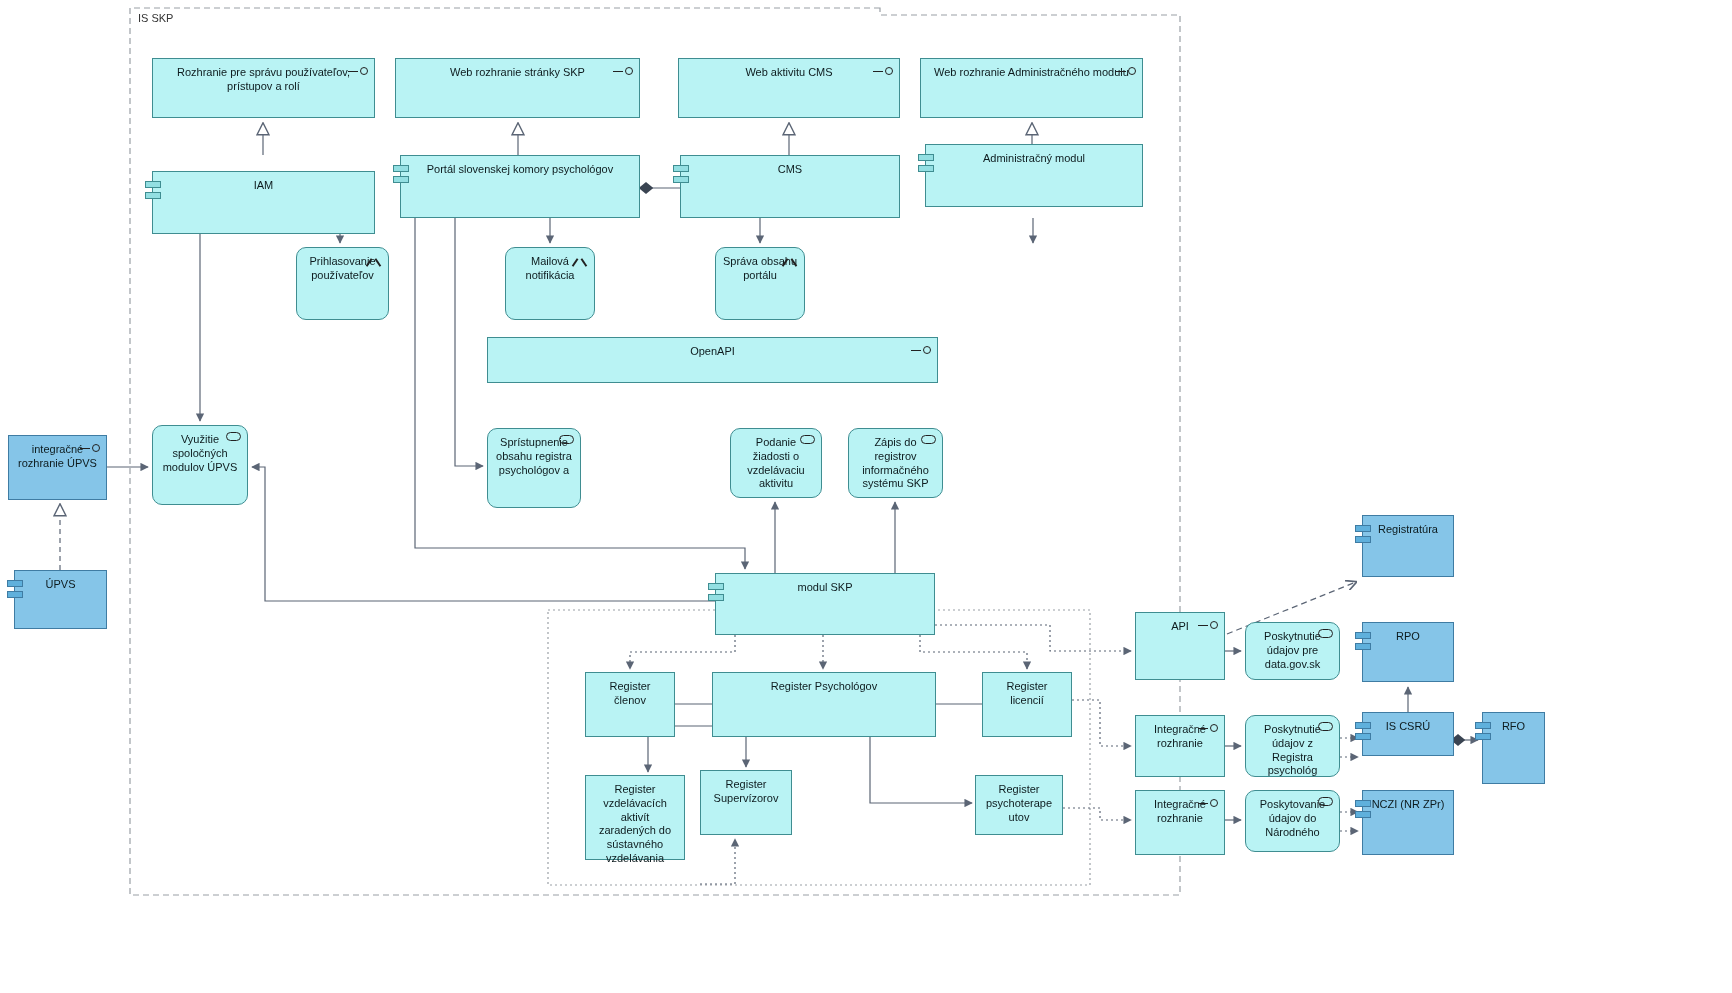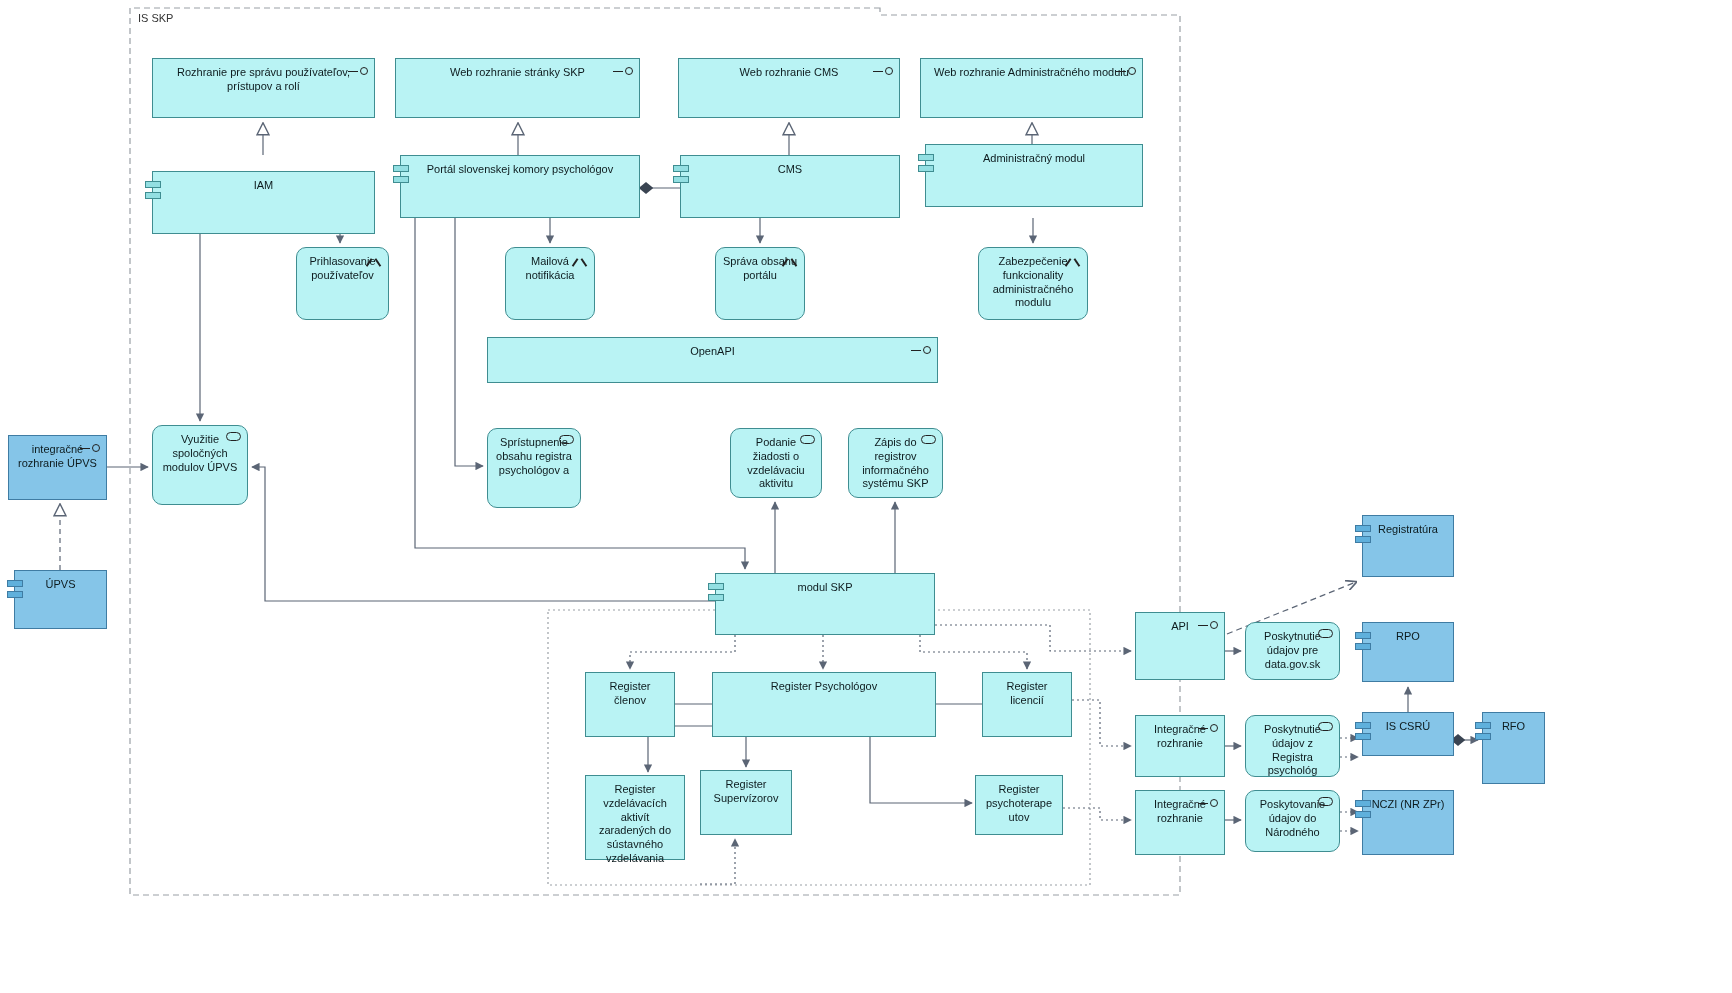--- a/index.html
+++ b/index.html
@@ -98,21 +98,21 @@
   <div class="node" style="left:152px;top:58px;width:223px;height:60px">
     <span class="ic-if"></span>
     <span class="lbl">Rozhranie pre správu používateľov, prístupov a rolí</span>
   </div>
   <div class="node" style="left:395px;top:58px;width:245px;height:60px">
     <span class="ic-if"></span>
     <span class="lbl">Web rozhranie stránky SKP</span>
   </div>
   <div class="node" style="left:678px;top:58px;width:222px;height:60px">
     <span class="ic-if"></span>
-    <span class="lbl">Web rozhranie CMS</span>
+    <span class="lbl">Web aktivitu CMS</span>
   </div>
   <div class="node" style="left:920px;top:58px;width:223px;height:60px">
     <span class="ic-if"></span>
     <span class="lbl">Web rozhranie Administračného modulu</span>
   </div>
 
   <div class="node" style="left:152px;top:171px;width:223px;height:63px">
     <span class="tabs">
         <i></i>
         <i></i>
@@ -146,24 +146,20 @@
     <span class="lbl">Prihlasovanie používateľov</span>
   </div>
   <div class="node round" style="left:505px;top:247px;width:90px;height:73px">
     <span class="ic-fn"></span>
     <span class="lbl">Mailová notifikácia</span>
   </div>
   <div class="node round" style="left:715px;top:247px;width:90px;height:73px">
     <span class="ic-fn"></span>
     <span class="lbl">Správa obsahu portálu</span>
   </div>
-  <div class="node round" style="left:978px;top:247px;width:110px;height:73px">
-    <span class="ic-fn"></span>
-    <span class="lbl">Zabezpečenie funkcionality administračného modulu</span>
-  </div>
 
   <div class="node" style="left:487px;top:337px;width:451px;height:46px">
     <span class="ic-if"></span>
     <span class="lbl">OpenAPI</span>
   </div>
 
   <div class="node round" style="left:152px;top:425px;width:96px;height:80px">
     <span class="ic-svc"></span>
     <span class="lbl">Využitie spoločných modulov ÚPVS</span>
   </div>

